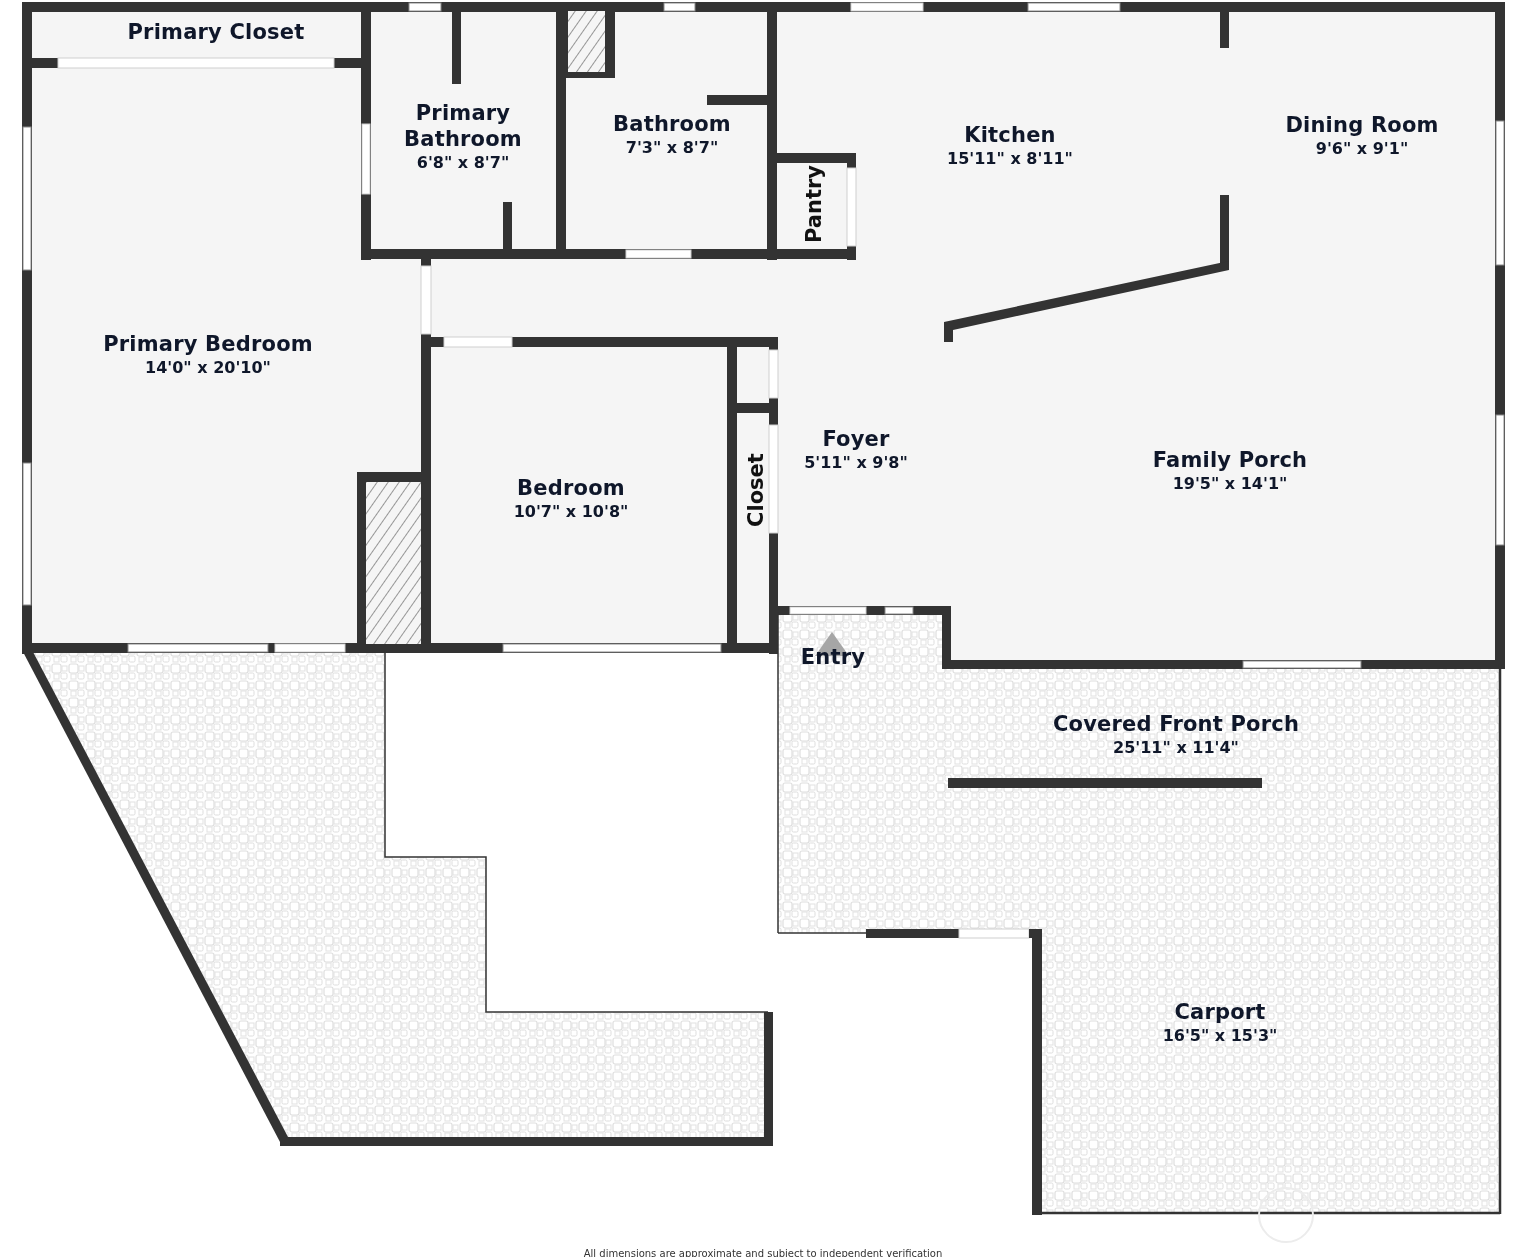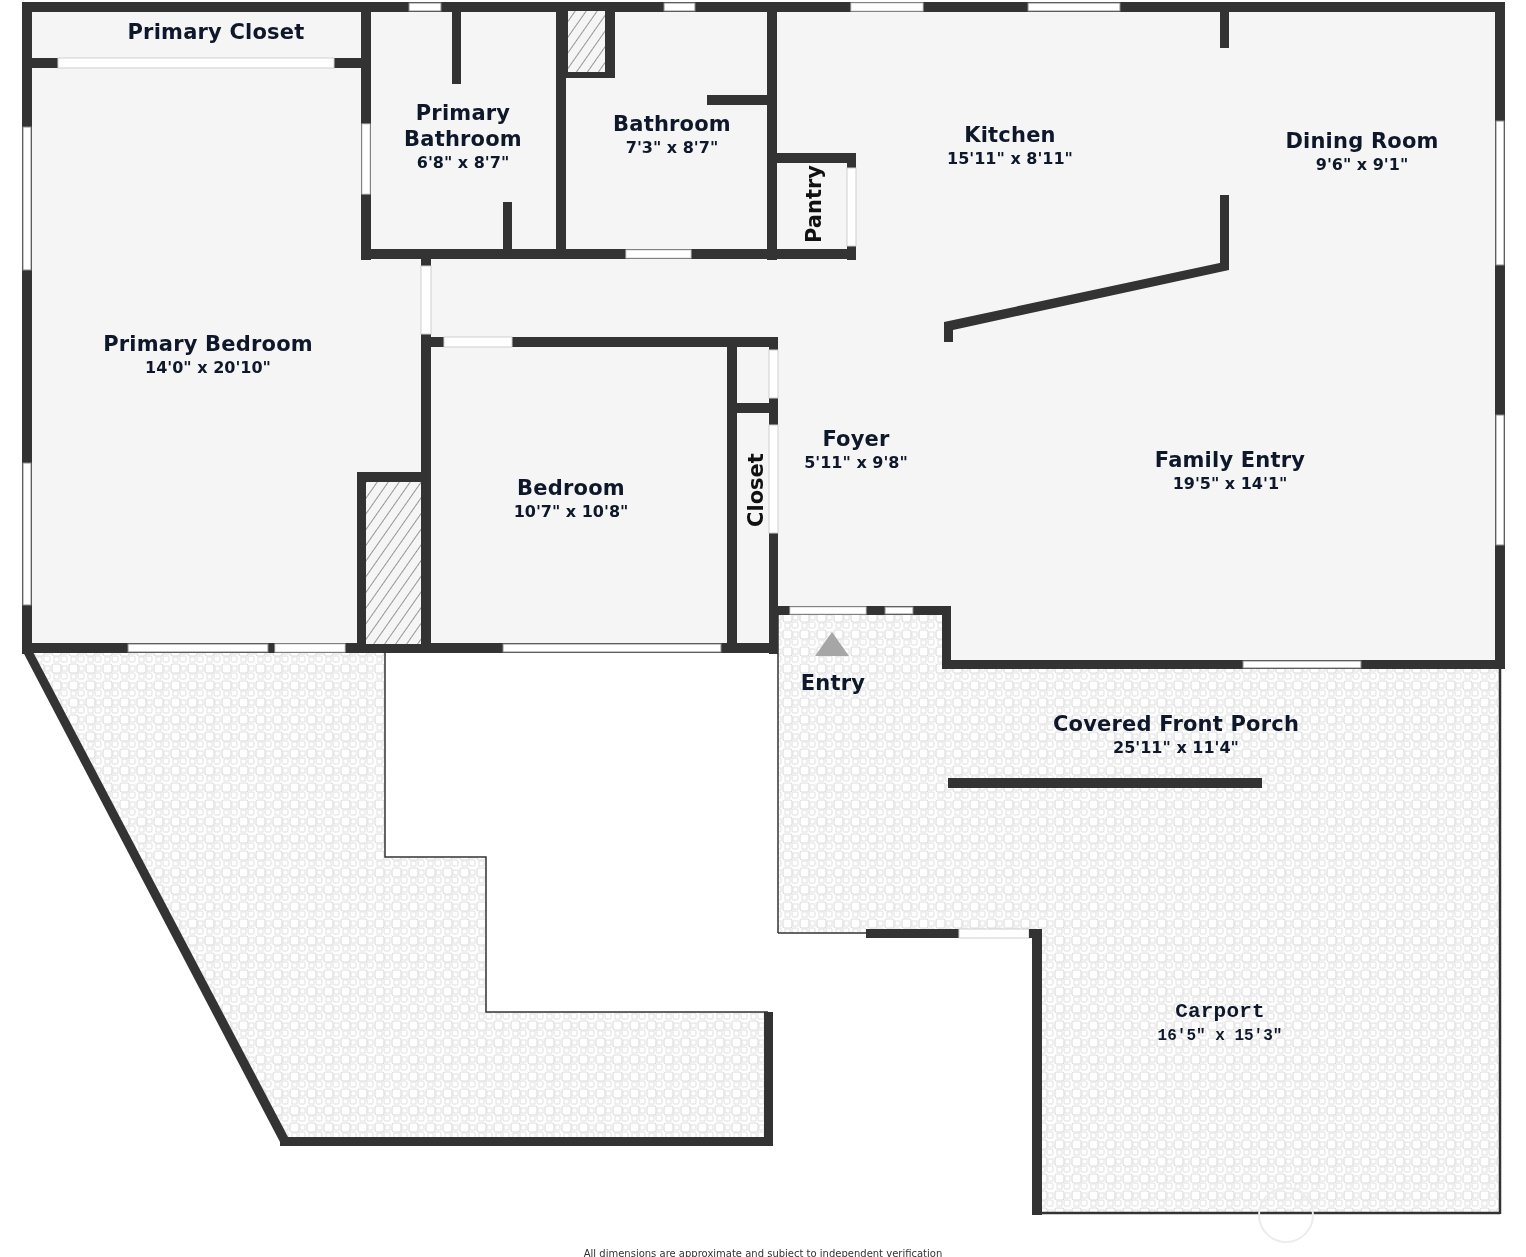--- a/index.html
+++ b/index.html
@@ -159,21 +159,21 @@
   <div class="room-dim">7'3" x 8'7"</div>
 </div>
 
 <div class="label" style="left:1010px; top:122px;">
   <div class="room-name">Kitchen</div>
   <div class="room-dim">15'11" x 8'11"</div>
 </div>
 
 <div class="vlabel" style="left:775px; top:192px; transform: rotate(-90deg);">Pantry</div>
 
-<div class="label" style="left:1362px; top:128px;">
+<div class="label" style="left:1362px; top:112px;">
   <div class="room-name">Dining Room</div>
   <div class="room-dim">9'6" x 9'1"</div>
 </div>
 
 <div class="label" style="left:208px; top:331px;">
   <div class="room-name">Primary Bedroom</div>
   <div class="room-dim">14'0" x 20'10"</div>
 </div>
 
 <div class="label" style="left:571px; top:475px;">
@@ -182,31 +182,31 @@
 </div>
 
 <div class="vlabel" style="left:719px; top:478px; transform: rotate(-90deg);">Closet</div>
 
 <div class="label" style="left:856px; top:426px;">
   <div class="room-name">Foyer</div>
   <div class="room-dim">5'11" x 9'8"</div>
 </div>
 
 <div class="label" style="left:1230px; top:447px;">
-  <div class="room-name">Family Entry</div>
+  <div class="room-name">Family Porch</div>
   <div class="room-dim">19'5" x 14'1"</div>
 </div>
 
-<div class="label" style="left:833px; top:670px;">
+<div class="label" style="left:833px; top:644px;">
   <div class="room-name">Entry</div>
 </div>
 
 <div class="label" style="left:1176px; top:711px;">
   <div class="room-name">Covered Front Porch</div>
   <div class="room-dim">25'11" x 11'4"</div>
 </div>
 
-<div class="label" style="left:1220px; top:999px;font-family:Liberation Mono, monospace;">
+<div class="label" style="left:1220px; top:999px;">
   <div class="room-name">Carport</div>
   <div class="room-dim">16'5" x 15'3"</div>
 </div>
 
 <div class="footer">All dimensions are approximate and subject to independent verification</div>
 
 </body></html>

